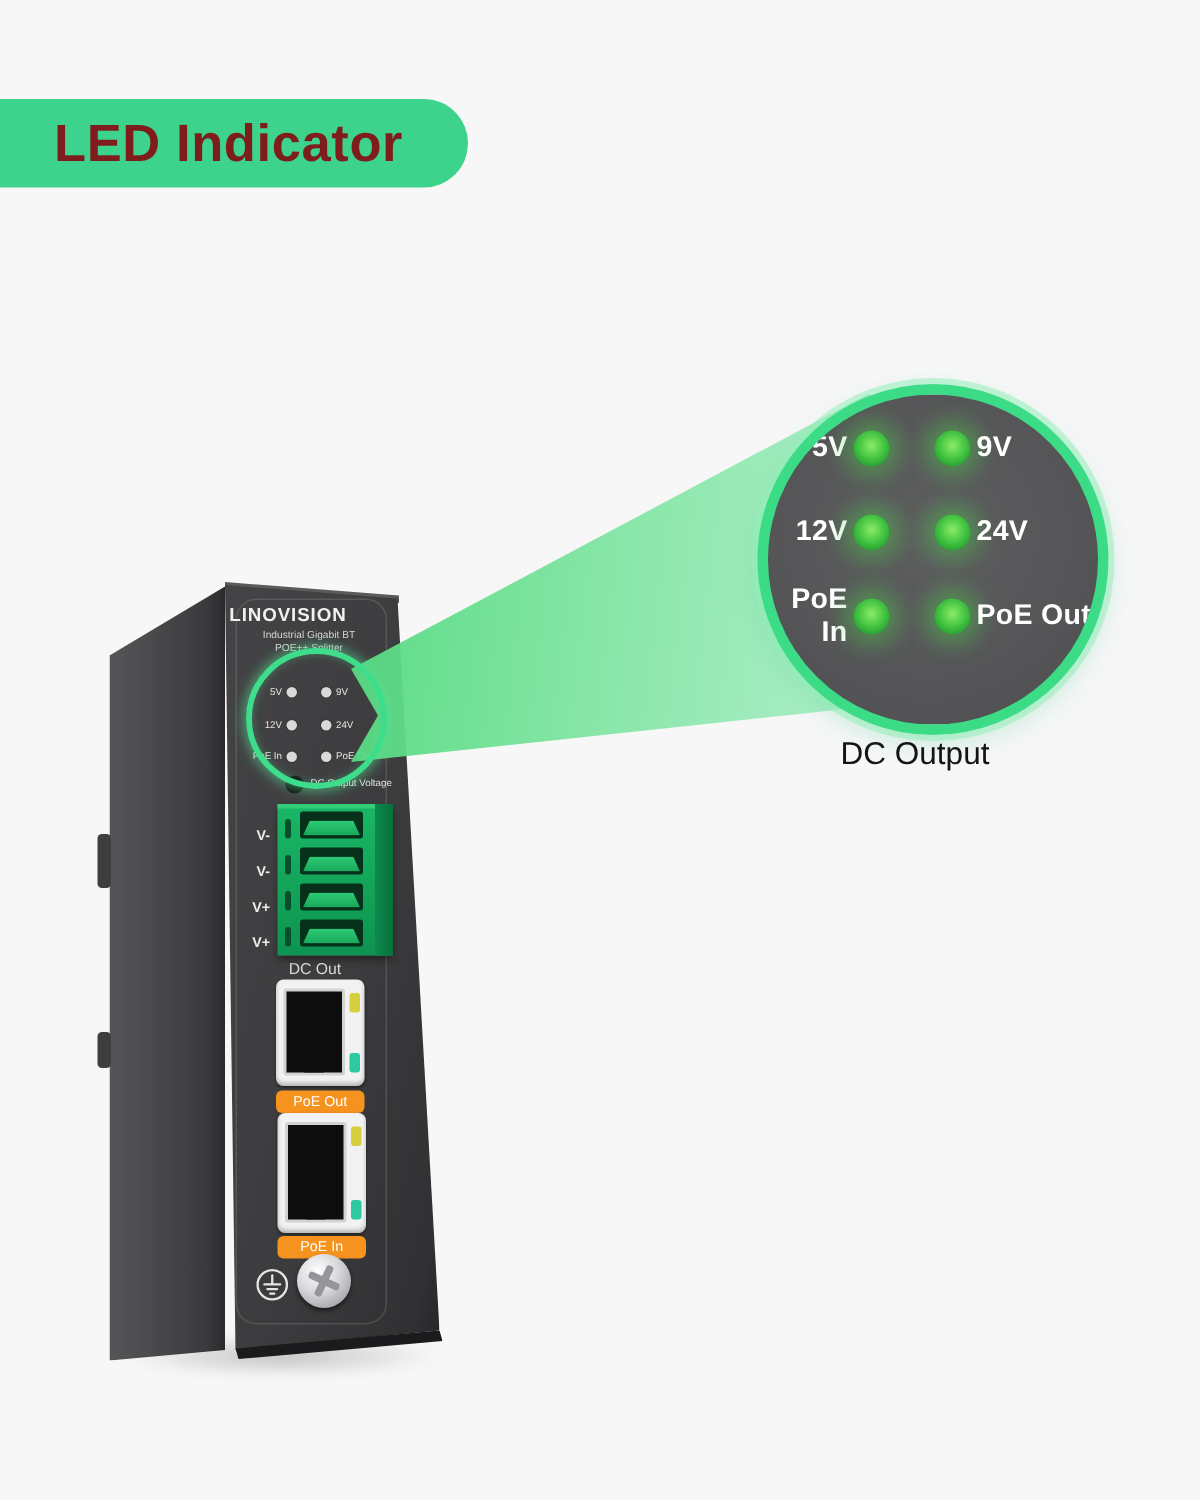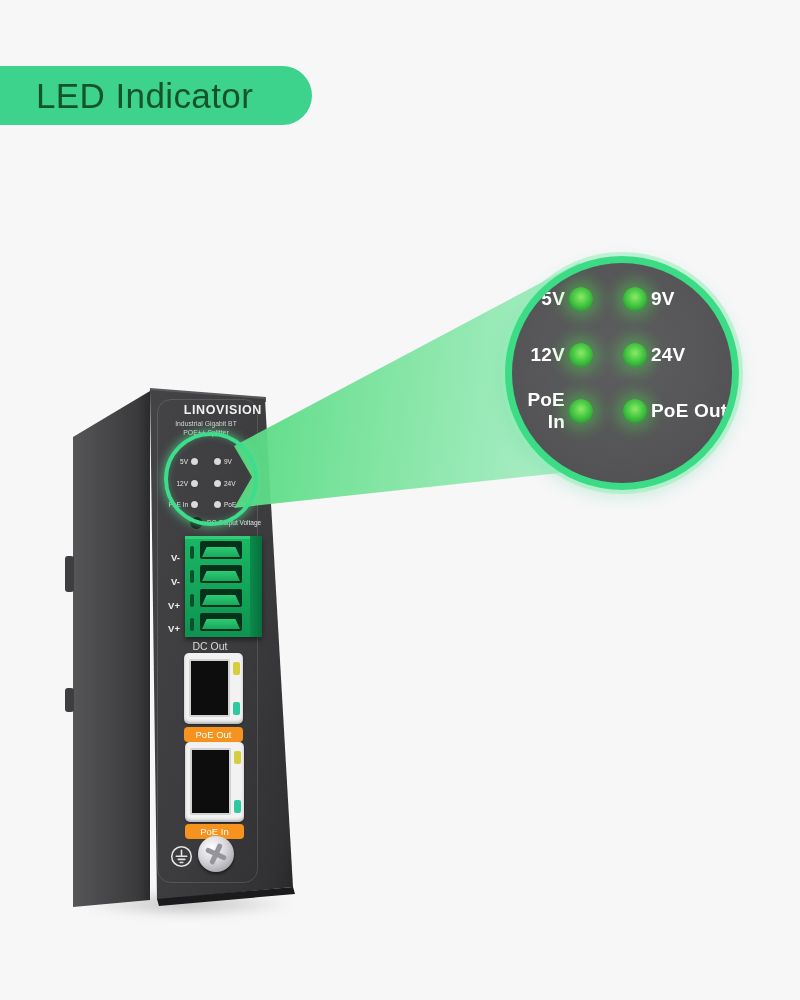--- a/index.html
+++ b/index.html
@@ -13,21 +13,21 @@
   .stage{position:absolute;left:0;top:0;width:800px;height:1000px;}
 
   
   .banner{
     position:absolute;left:0;top:66px;width:312px;height:59px;
     background:#3dd38d;border-radius:0 30px 30px 0;
     display:flex;align-items:center;padding-left:36px;box-sizing:border-box;
     z-index:6;
   }
   .banner-text{
-    color:#14532d;font-size:35px;font-weight:normal;letter-spacing:.4px;
+    color:#7f1d1d;font-size:35px;font-weight:bold;letter-spacing:.4px;
   }
 
   
   .dev-shadow{
     position:absolute;left:78px;top:890px;width:218px;height:28px;
     background:radial-gradient(ellipse at 50% 50%, rgba(0,0,0,.22), rgba(0,0,0,0) 70%);
     filter:blur(4px);z-index:1;
   }
 
   
@@ -56,21 +56,21 @@
     clip-path:polygon(2px 15px,138px 3px,140px 10px,4px 22px);
     background:#1b1b1d;z-index:2;
   }
   .panel-inset{
     position:absolute;left:157px;top:399px;width:99px;height:482px;
     border:1px solid rgba(255,255,255,.13);border-radius:14px;z-index:2;
   }
 
   
   .dev-brand{
-    position:absolute;left:150px;top:403px;width:112px;text-align:right;
+    position:absolute;left:136px;top:403px;width:112px;text-align:center;
     color:#f0f0f0;font-size:12.5px;font-weight:bold;letter-spacing:.6px;z-index:2;
   }
   .dev-sub{position:absolute;left:150px;width:112px;text-align:center;
     color:#d5d5d5;font-size:6.8px;z-index:2;}
   .dev-sub.l1{top:420px;} .dev-sub.l2{top:429px;}
 
   .dev-led-row{
     position:absolute;left:158px;width:100px;height:12px;
     display:flex;align-items:center;z-index:2;
     color:#e6e6e6;font-size:6.5px;
@@ -297,15 +297,16 @@
     <div class="mag-row r3">
       <span class="mag-l">PoE In</span>
       <span class="mag-led"></span>
       <span class="mag-gap"></span>
       <span class="mag-led"></span>
       <span class="mag-r">PoE Out</span>
     </div>
   </div>
 
   <div class="caption">
+    <div>DC Output</div>
   </div>
 
 </div>
 
 </body></html>

